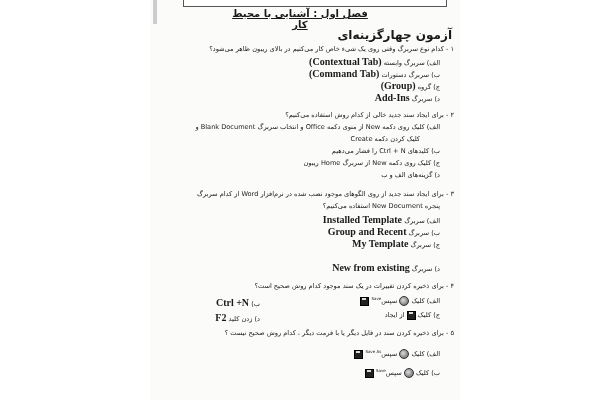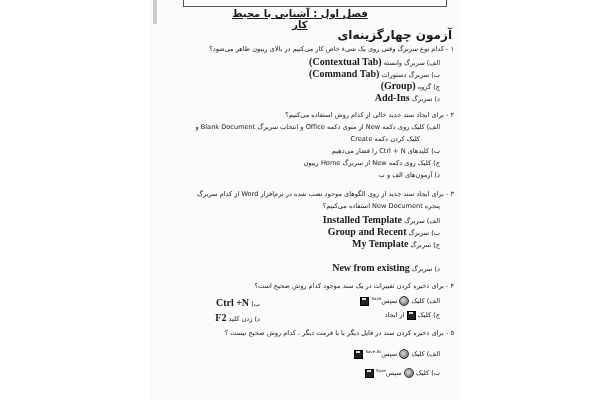--- a/index.html
+++ b/index.html
@@ -39,21 +39,21 @@
 <div class="line rtl" style="right:160px;top:93px;"><span>د) سربرگ</span> <span class="b">Add-Ins</span></div>
 
 <div class="line rtl" style="right:146px;top:112px;">
   <span>۲ -</span>
   <span>برای ایجاد سند جدید خالی از کدام روش استفاده می‌کنیم؟</span>
 </div>
 <div class="line rtl" style="right:160px;top:124px;">الف) کلیک روی دکمه New از منوی دکمه Office و انتخاب سربرگ Blank Document و</div>
 <div class="line rtl" style="right:180px;top:136px;">کلیک کردن دکمه Create</div>
 <div class="line rtl" style="right:160px;top:148px;">ب) کلیدهای Ctrl + N را فشار می‌دهیم</div>
 <div class="line rtl" style="right:160px;top:160px;">ج) کلیک روی دکمه New از سربرگ Home ریبون</div>
-<div class="line rtl" style="right:160px;top:172px;">د) آزمون‌های الف و ب</div>
+<div class="line rtl" style="right:160px;top:172px;">د) گزینه‌های الف و ب</div>
 
 <div class="line rtl" style="right:146px;top:191px;">
   <span>۳ -</span>
   <span>برای ایجاد سند جدید از روی الگوهای موجود نصب شده در نرم‌افزار Word از کدام سربرگ</span>
 </div>
 <div class="line rtl" style="right:160px;top:203px;">پنجره New Document استفاده می‌کنیم؟</div>
 <div class="line rtl" style="right:160px;top:215px;"><span>الف) سربرگ</span> <span class="b">Installed Template</span></div>
 <div class="line rtl" style="right:160px;top:227px;"><span>ب) سربرگ</span> <span class="b">Group and Recent</span></div>
 <div class="line rtl" style="right:160px;top:239px;"><span>ج) سربرگ</span> <span class="b">My Template</span></div>
 <div class="line rtl" style="right:160px;top:251px;margin-top:12px;"><span>د) سربرگ</span> <span class="b">New from existing</span></div>

